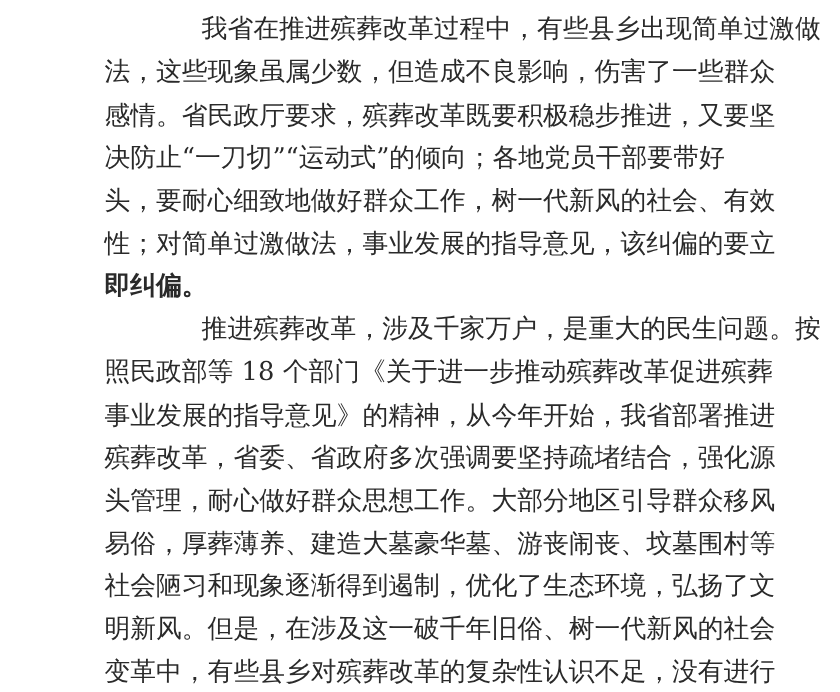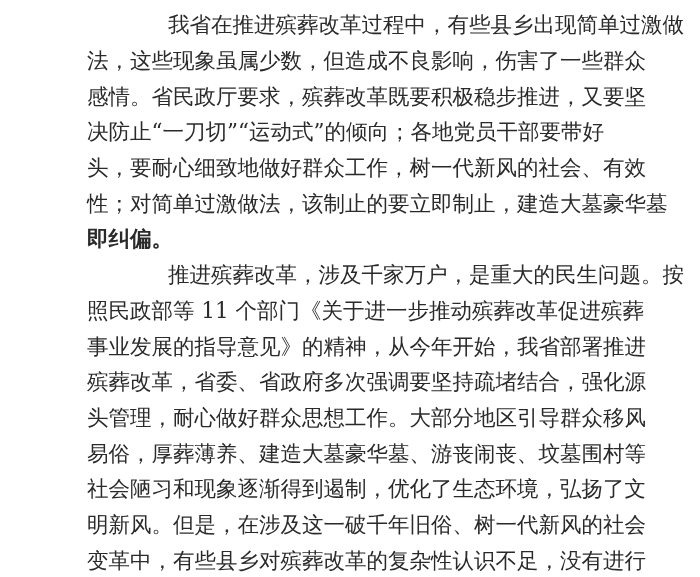--- a/index.html
+++ b/index.html
@@ -28,26 +28,26 @@
 </head>
 <body>
 
 <div class="page">
   <div class="paragraph">
     <div class="line indent" style="top:10px">我省在推进殡葬改革过程中，有些县乡出现简单过激做</div>
     <div class="line" style="top:46px">法，这些现象虽属少数，但造成不良影响，伤害了一些群众</div>
     <div class="line" style="top:82px">感情。省民政厅要求，殡葬改革既要积极稳步推进，又要坚</div>
     <div class="line" style="top:117px">决防止“一刀切”“运动式”的倾向；各地党员干部要带好</div>
     <div class="line" style="top:153px">头，要耐心细致地做好群众工作，树一代新风的社会、有效</div>
-    <div class="line" style="top:189px">性；对简单过激做法，该制止的要立即制止，建造大墓豪华墓</div>
+    <div class="line" style="top:189px">性；对简单过激做法，事业发展的指导意见，该纠偏的要立</div>
     <div class="line last" style="top:224px">即纠偏。</div>
   </div>
   <div class="paragraph">
     <div class="line indent" style="top:260px">推进殡葬改革，涉及千家万户，是重大的民生问题。按</div>
-    <div class="line" style="top:296px">照民政部等 11 个部门《关于进一步推动殡葬改革促进殡葬</div>
+    <div class="line" style="top:296px">照民政部等 18 个部门《关于进一步推动殡葬改革促进殡葬</div>
     <div class="line" style="top:332px">事业发展的指导意见》的精神，从今年开始，我省部署推进</div>
     <div class="line" style="top:367px">殡葬改革，省委、省政府多次强调要坚持疏堵结合，强化源</div>
     <div class="line" style="top:403px">头管理，耐心做好群众思想工作。大部分地区引导群众移风</div>
     <div class="line" style="top:439px">易俗，厚葬薄养、建造大墓豪华墓、游丧闹丧、坟墓围村等</div>
     <div class="line" style="top:474px">社会陋习和现象逐渐得到遏制，优化了生态环境，弘扬了文</div>
     <div class="line" style="top:510px">明新风。但是，在涉及这一破千年旧俗、树一代新风的社会</div>
     <div class="line" style="top:546px">变革中，有些县乡对殡葬改革的复杂性认识不足，没有进行</div>
   </div>
 </div>
 

